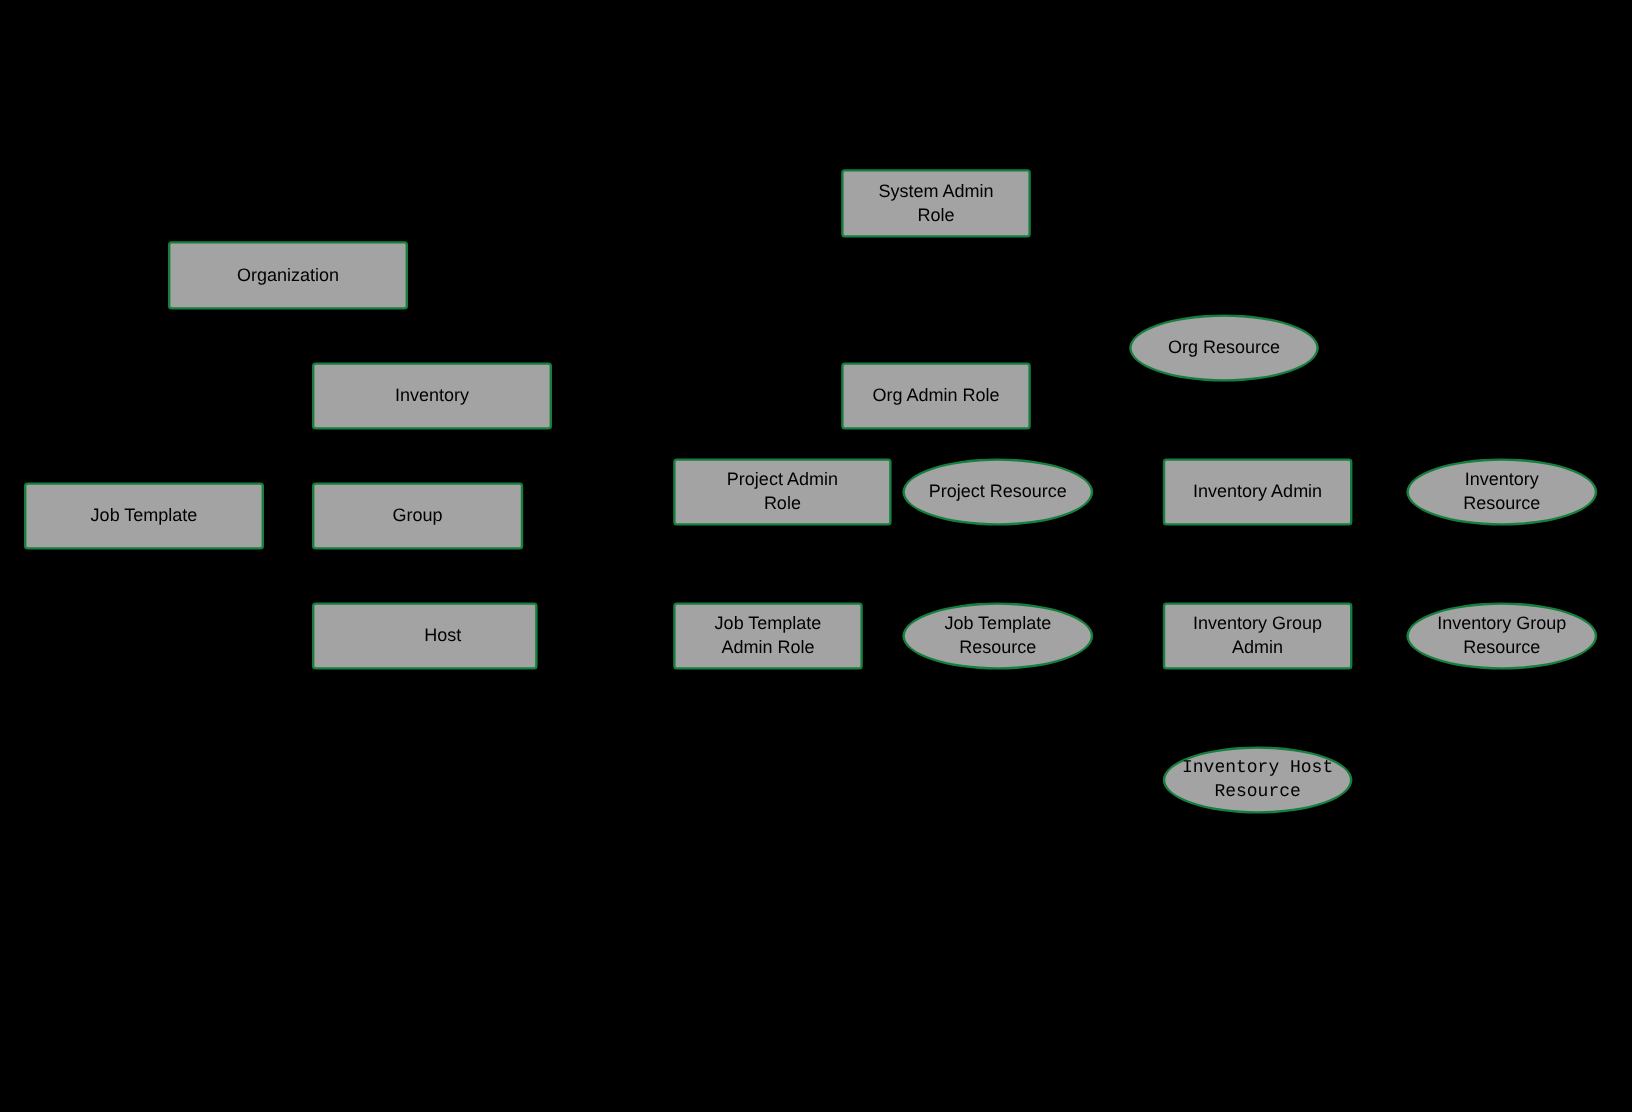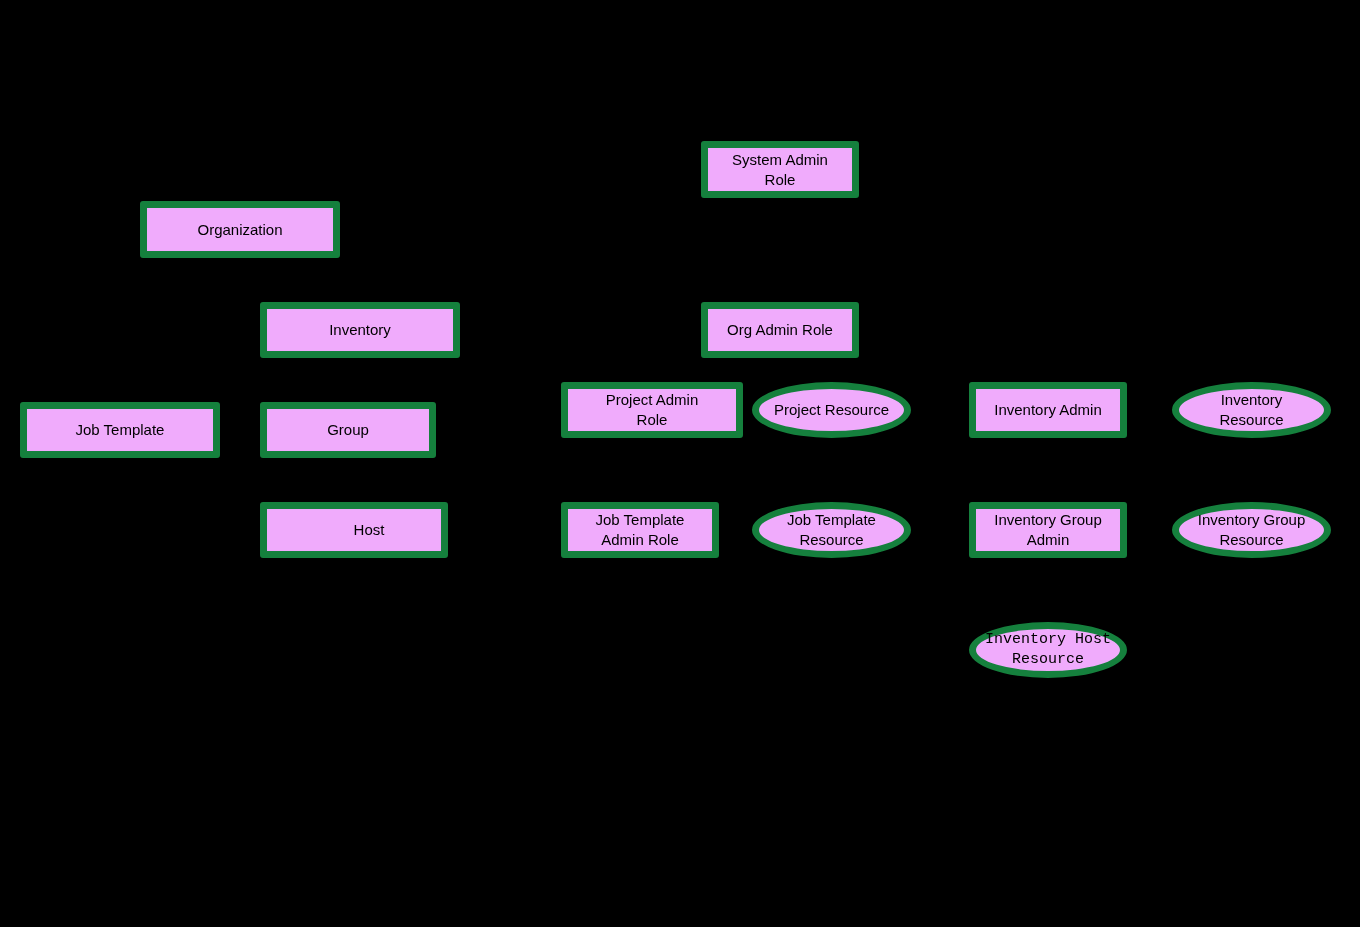--- a/index.html
+++ b/index.html
@@ -11,30 +11,30 @@
     position: relative;
     width: 1360px;
     height: 927px;
     background: #000000;
     overflow: hidden;
     font-family: "Liberation Sans", sans-serif;
   }
   .node {
     position: absolute;
     box-sizing: border-box;
-    background: #f0abfc;
+    background: #a3a3a3;
     color: #000000;
     display: flex;
     align-items: center;
     justify-content: center;
     text-align: center;
     font-size: 15px;
     line-height: 20px;
     padding: 2px 6px;
-    border: 7px solid #15803d;
+    border: 2px solid #15803d;
   }
   .rect {
     border-radius: 3px;
   }
   .ellipse {
     border-radius: 50% / 50%;
   }
   .node span {
     display: block;
     white-space: pre-line;
@@ -59,20 +59,23 @@
     <div class="node rect" style="left: 260px; top: 502px; width: 188px; height: 56px; padding-left: 36px;">
       <span>Host</span>
     </div>
     <div class="node rect" style="left: 701px; top: 141px; width: 158px; height: 57px;">
       <span>System Admin
 Role</span>
     </div>
     <div class="node rect" style="left: 701px; top: 262px; width: 158px; height: 56px; margin-top: 40px;">
       <span>Org Admin Role</span>
     </div>
+    <div class="node ellipse" style="left: 941px; top: 262px; width: 158px; height: 56px;">
+      <span>Org Resource</span>
+    </div>
     <div class="node rect" style="left: 561px; top: 382px; width: 182px; height: 56px;">
       <span>Project Admin
 Role</span>
     </div>
     <div class="node ellipse" style="left: 752px; top: 382px; width: 159px; height: 56px; text-align: center;">
       <span>Project Resource</span>
     </div>
     <div class="node rect" style="left: 969px; top: 382px; width: 158px; height: 56px;">
       <span>Inventory Admin</span>
     </div>

